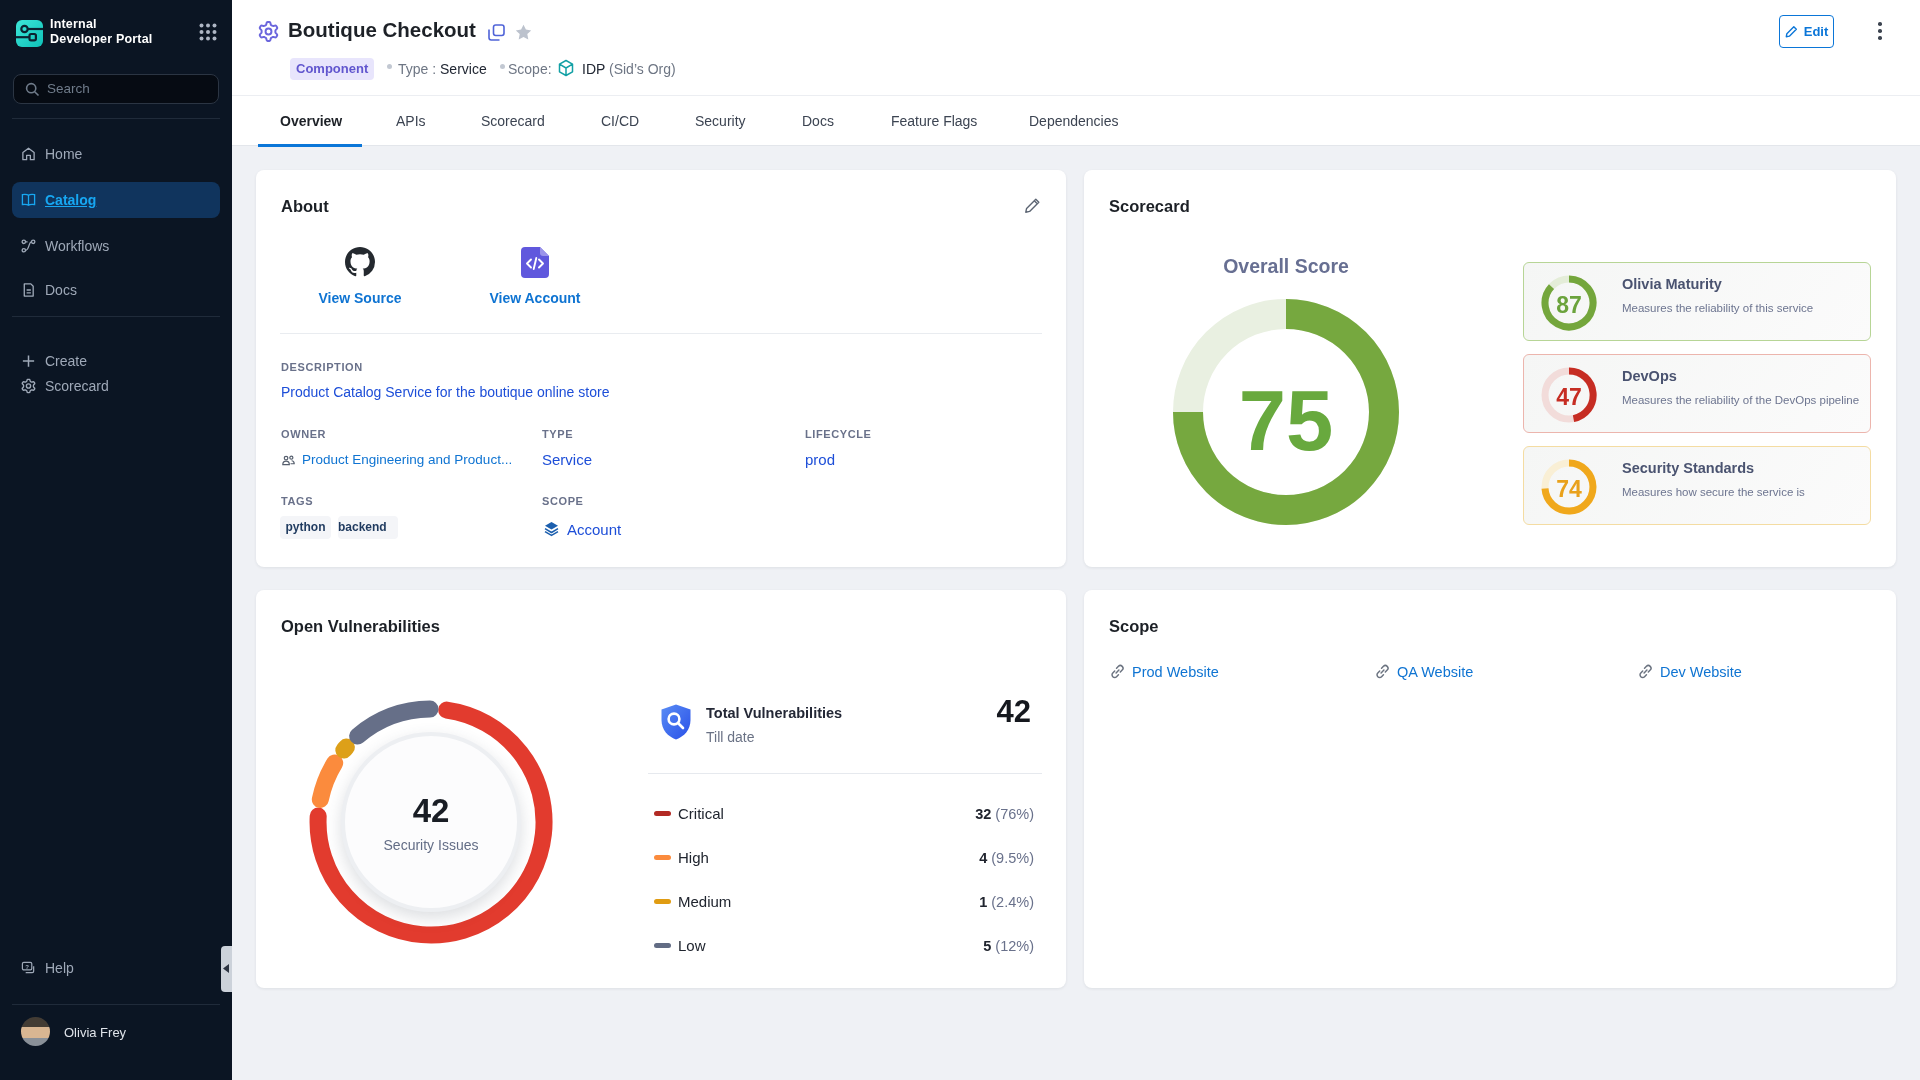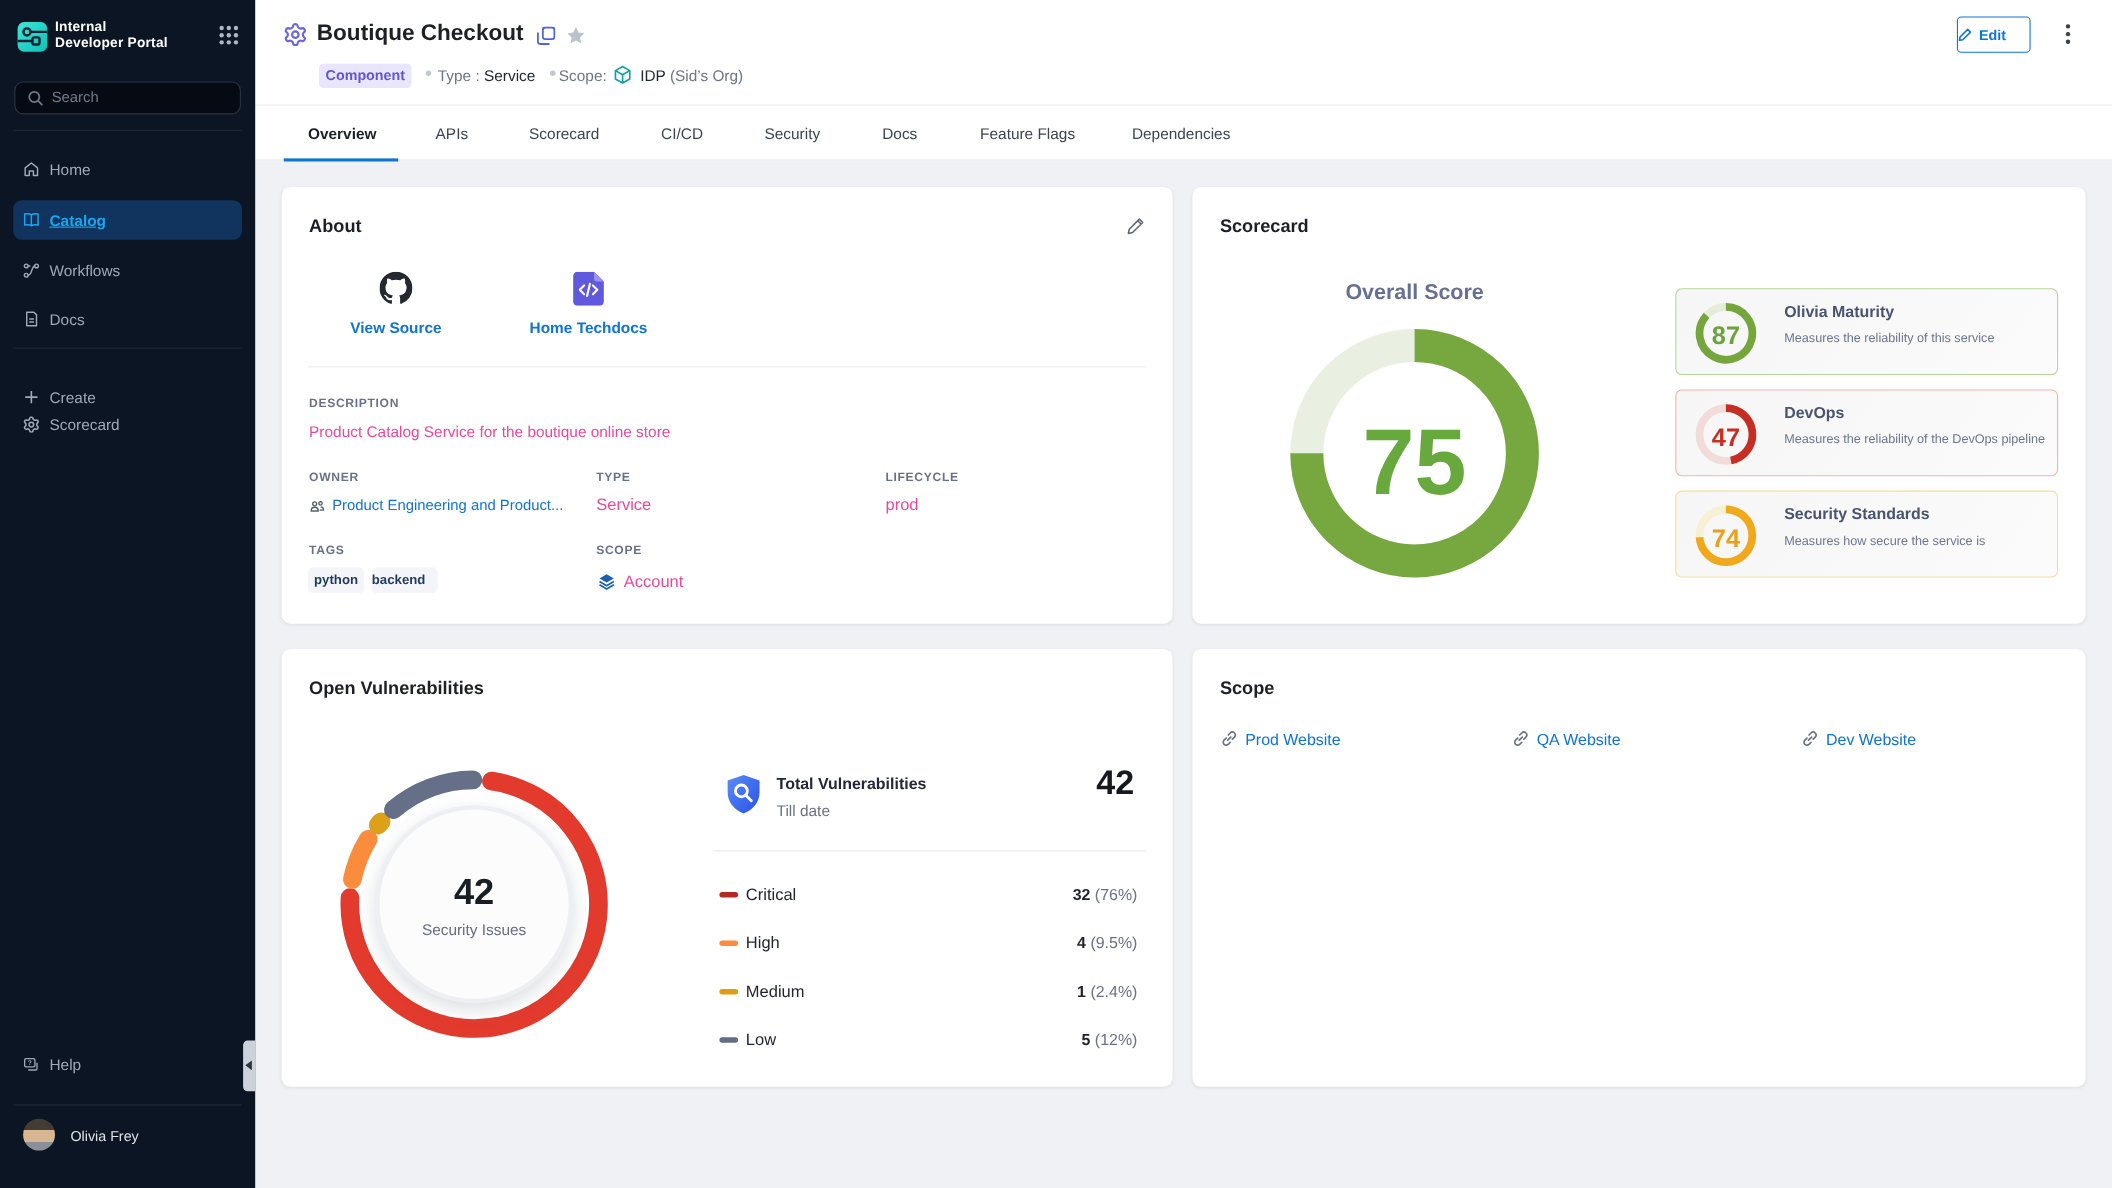--- a/index.html
+++ b/index.html
@@ -16,21 +16,21 @@
 .nav .tx { position:absolute; left:45px; top:50%; transform:translateY(-50%); font-size:14px; color:#9fa9b8; }
 .nav.sel { left:12px; width:208px; border-radius:8px; background:#10345d; }
 .nav.sel .ic { left:9px; }
 .nav.sel .tx { left:33px; color:#17a7f2; font-weight:bold;text-decoration:underline; }
 .header { position:fixed; left:232px; top:0; width:1688px; height:146px; background:#fff; border-bottom:1px solid #e3e6eb; }
 .tab { position:absolute; top:113px; font-size:14px; color:#3c4452; }
 .content { position:fixed; left:232px; top:147px; width:1688px; height:933px; background:#eff1f5; }
 .card { position:absolute; background:#fff; border-radius:8px; box-shadow:0 1px 3px rgba(40,50,70,0.09); }
 .ctitle { position:absolute; left:25px; top:27px; font-size:16.5px; font-weight:bold; color:#1c2026; }
 .lbl { position:absolute; font-size:11px; font-weight:bold; color:#69718a; letter-spacing:0.6px; }
-.val { position:absolute; font-size:15px; color:#ec4899; }
+.val { position:absolute; font-size:15px; color:#1d4ed8; }
 .blink { color:#0f74d2; }
 .minicard { position:absolute; left:439px; width:348px; height:79px; border-radius:6px; background:linear-gradient(125deg,#f5f6f5,#fbfbfb); }
 .minicard .t { position:absolute; left:98px; top:13px; font-size:14.5px; font-weight:bold; color:#4a5370; }
 .minicard .s { position:absolute; left:98px; top:39px; font-size:11.5px; color:#6d7590; white-space:nowrap; }
 .minicard .num { position:absolute; left:17px; top:12px; width:56px; height:56px; }
 .minicard .num span { position:absolute; left:0; top:17px; width:56px; text-align:center; font-size:23px; font-weight:bold; }
 .legrow { position:absolute; left:398px; width:380px; height:20px; }
 .legrow .dash { position:absolute; left:0; top:7px; width:17px; height:5px; border-radius:3px; }
 .legrow .nm { position:absolute; left:24px; top:1px; font-size:15px; color:#20252f; }
 .legrow .ct { position:absolute; right:0; top:2px; font-size:14.5px; color:#69718b; }
@@ -143,21 +143,21 @@
   <div style="position:absolute; left:58px; top:58px; height:22px; background:#e8e5fc; border-radius:4px; padding:0 6px; line-height:22px; font-size:13px; font-weight:bold; color:#6156ce;">Component</div>
   <div style="position:absolute; left:155px; top:64px; width:5px; height:5px; border-radius:50%; background:#c2c8d2;"></div>
   <div style="position:absolute; left:166px; top:61px; font-size:14px; color:#6e7684;">Type : <span style="color:#212733;">Service</span></div>
   <div style="position:absolute; left:268px; top:64px; width:5px; height:5px; border-radius:50%; background:#c2c8d2;"></div>
   <div style="position:absolute; left:276px; top:61px; font-size:14px; color:#6e7684;">Scope:</div>
   <svg style="position:absolute; left:325px; top:59px;" width="18" height="18" viewBox="0 0 18 18" fill="none" stroke="#12a0a5" stroke-width="1.5">
       <path d="M9 1.5 L15.5 5.2 V12.8 L9 16.5 L2.5 12.8 V5.2 Z M2.5 5.2 L9 9 L15.5 5.2 M9 9 V16.5" stroke-linejoin="round"></path>
     </svg>
   <div style="position:absolute; left:350px; top:61px; font-size:14px; color:#212733;">IDP <span style="color:#6e7684;">(Sid’s Org)</span></div>
 
-  <div style="position:absolute; left:1547px; top:15px; width:67px; height:33px; border:1px solid #0b76d8; border-radius:4px; color:#0b76d8; font-size:13px; font-weight:bold; text-align:left; line-height:31px;"><svg width="13" height="13" viewBox="0 0 14 14" fill="none" stroke="#0b76d8" stroke-width="1.5" style="vertical-align:-1.5px; margin-right:6px;">
+  <div style="position:absolute; left:1547px; top:15px; width:55px; height:33px; border:1px solid #0b76d8; border-radius:4px; color:#0b76d8; font-size:13px; font-weight:bold; text-align:center; line-height:31px;"><svg width="13" height="13" viewBox="0 0 14 14" fill="none" stroke="#0b76d8" stroke-width="1.5" style="vertical-align:-1.5px; margin-right:6px;">
         <path d="M9.5 1.8 L12.2 4.5 L4.7 12 L1.4 12.6 L2 9.3 Z" stroke-linejoin="round"></path>
       </svg>Edit</div>
   <div style="position:absolute; left:1646px; top:22px; width:4px; height:20px;">
     <div style="width:3.6px;height:3.6px;border-radius:50%;background:#3d4450;"></div>
     <div style="width:3.6px;height:3.6px;border-radius:50%;background:#3d4450;margin-top:3.4px;"></div>
     <div style="width:3.6px;height:3.6px;border-radius:50%;background:#3d4450;margin-top:3.4px;"></div>
   </div>
 
   <div style="position:absolute; left:0; top:95px; width:1688px; height:1px; background:#eceef2;"></div>
   <div class="tab" style="left:48px; font-weight:bold; color:#1d2127;">Overview</div>
@@ -182,21 +182,21 @@
     <div style="position:absolute; left:34px; top:120px; width:140px; text-align:center; font-size:14px; font-weight:bold; color:#0f74d2;">View Source</div>
     <svg style="position:absolute; left:265px; top:77px;" width="28" height="31" viewBox="0 0 28 31">
       <path d="M4 0 H19 L28 9 V27 a4 4 0 0 1 -4 4 H4 a4 4 0 0 1 -4 -4 V4 a4 4 0 0 1 4 -4 Z" fill="#6058dd"></path>
       <path d="M19 0 L28 9 H22 a3 3 0 0 1 -3 -3 Z" fill="#9b94ea"></path>
       <g stroke="#fff" stroke-width="1.9" fill="none" stroke-linecap="round" stroke-linejoin="round">
           <path d="M10 12.5 L6 16.5 L10 20.5"></path>
           <path d="M18 12.5 L22 16.5 L18 20.5"></path>
           <path d="M15.3 11 L12.7 22"></path>
         </g>
     </svg>
-    <div style="position:absolute; left:209px; top:120px; width:140px; text-align:center; font-size:14px; font-weight:bold; color:#0f74d2;">Home Techdocs</div>
+    <div style="position:absolute; left:209px; top:120px; width:140px; text-align:center; font-size:14px; font-weight:bold; color:#0f74d2;">View Account</div>
     <div style="position:absolute; left:24px; top:163px; width:762px; height:1px; background:#e9ecf0;"></div>
     <div class="lbl" style="left:25px; top:191px;">DESCRIPTION</div>
     <div class="val" style="left:25px; top:214px; font-size:14px;">Product Catalog Service for the boutique online store</div>
     <div class="lbl" style="left:25px; top:258px;">OWNER</div>
     <div class="lbl" style="left:286px; top:258px;">TYPE</div>
     <div class="lbl" style="left:549px; top:258px;">LIFECYCLE</div>
     <svg style="position:absolute; left:26px; top:284px;" width="13" height="13" viewBox="0 0 16 16" fill="none" stroke="#555e6d" stroke-width="1.5">
         <circle cx="5" cy="5" r="2.2"></circle>
         <circle cx="11.5" cy="4.5" r="1.9"></circle>
         <path d="M1 13 C1 10 3 8.8 5 8.8 C7 8.8 9 10 9 13 Z M10.5 12 H15 C15 9.5 13.5 8.3 11.8 8.3"></path>

